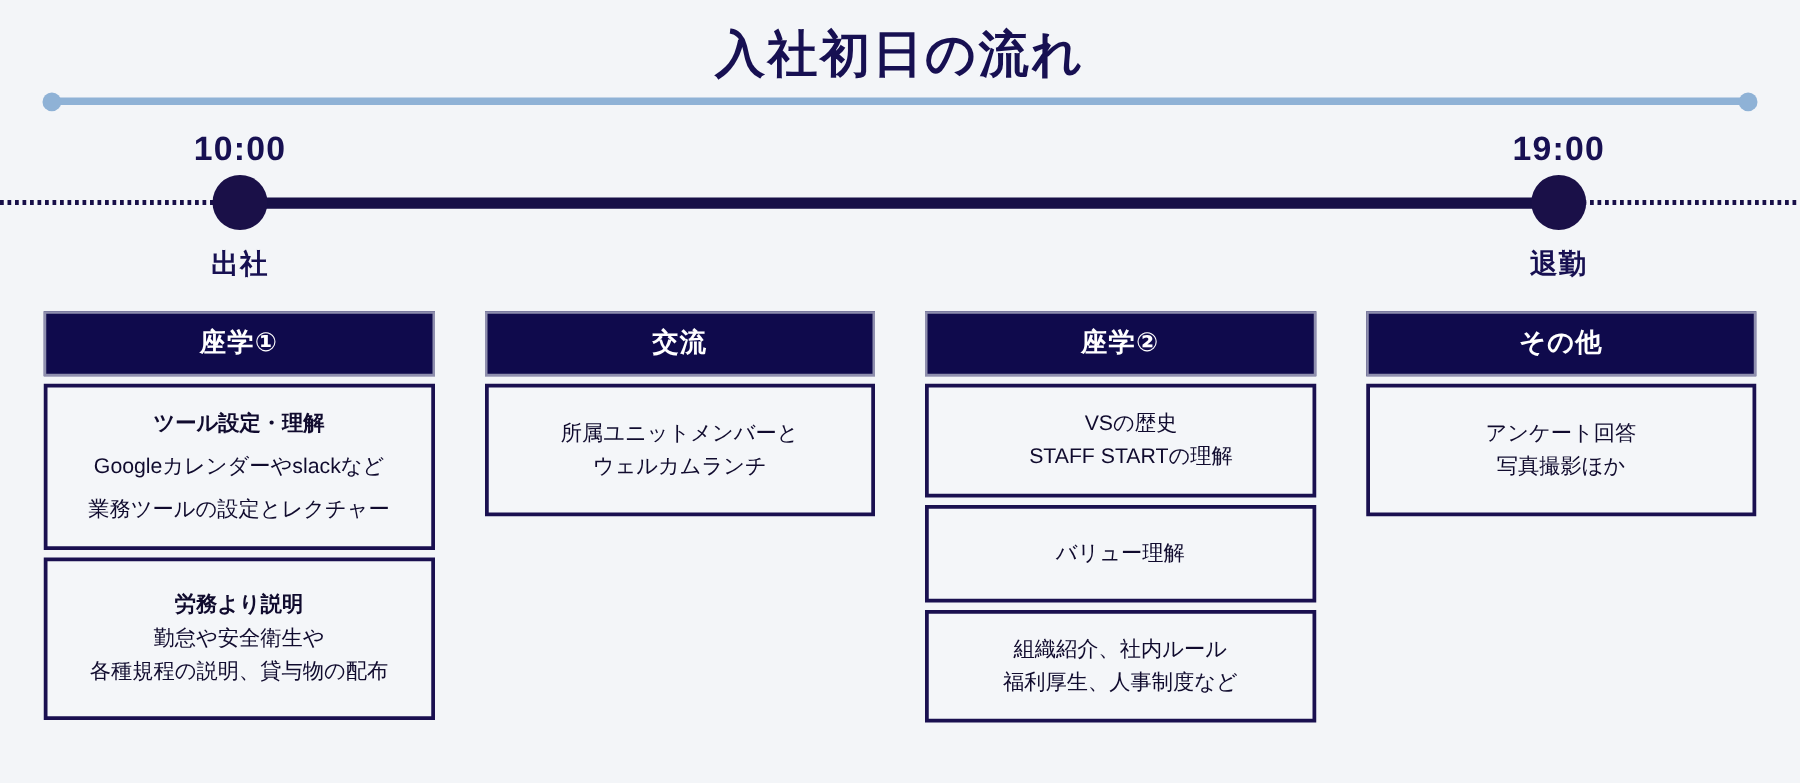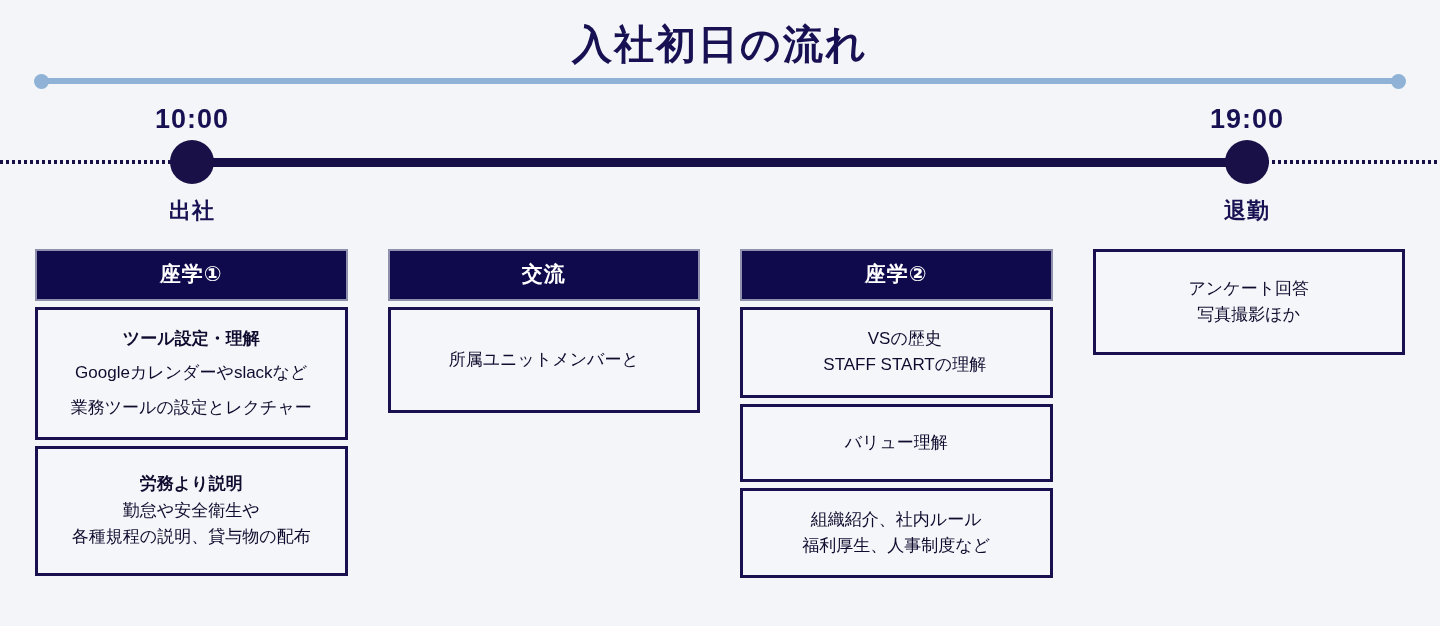--- a/index.html
+++ b/index.html
@@ -212,38 +212,40 @@
       <div class="line bold">労務より説明</div>
       <div class="line">勤怠や安全衛生や</div>
       <div class="line">各種規程の説明、貸与物の配布</div>
     </div>
   </div>
 
   <div class="column col2">
     <div class="col-header">交流</div>
     <div class="card c1">
       <div class="line">所属ユニットメンバーと</div>
+      <div class="line">ウェルカムランチ</div>
     </div>
   </div>
 
   <div class="column col3">
     <div class="col-header">座学②</div>
     <div class="card c1">
       <div class="line">VSの歴史</div>
       <div class="line">STAFF STARTの理解</div>
     </div>
     <div class="card c2">
       <div class="line">バリュー理解</div>
     </div>
     <div class="card c3">
       <div class="line">組織紹介、社内ルール</div>
       <div class="line">福利厚生、人事制度など</div>
     </div>
   </div>
 
   <div class="column col4">
+    <div class="col-header">その他</div>
     <div class="card c1">
       <div class="line">アンケート回答</div>
       <div class="line">写真撮影ほか</div>
     </div>
   </div>
 
 </div>
 
 </body></html>

